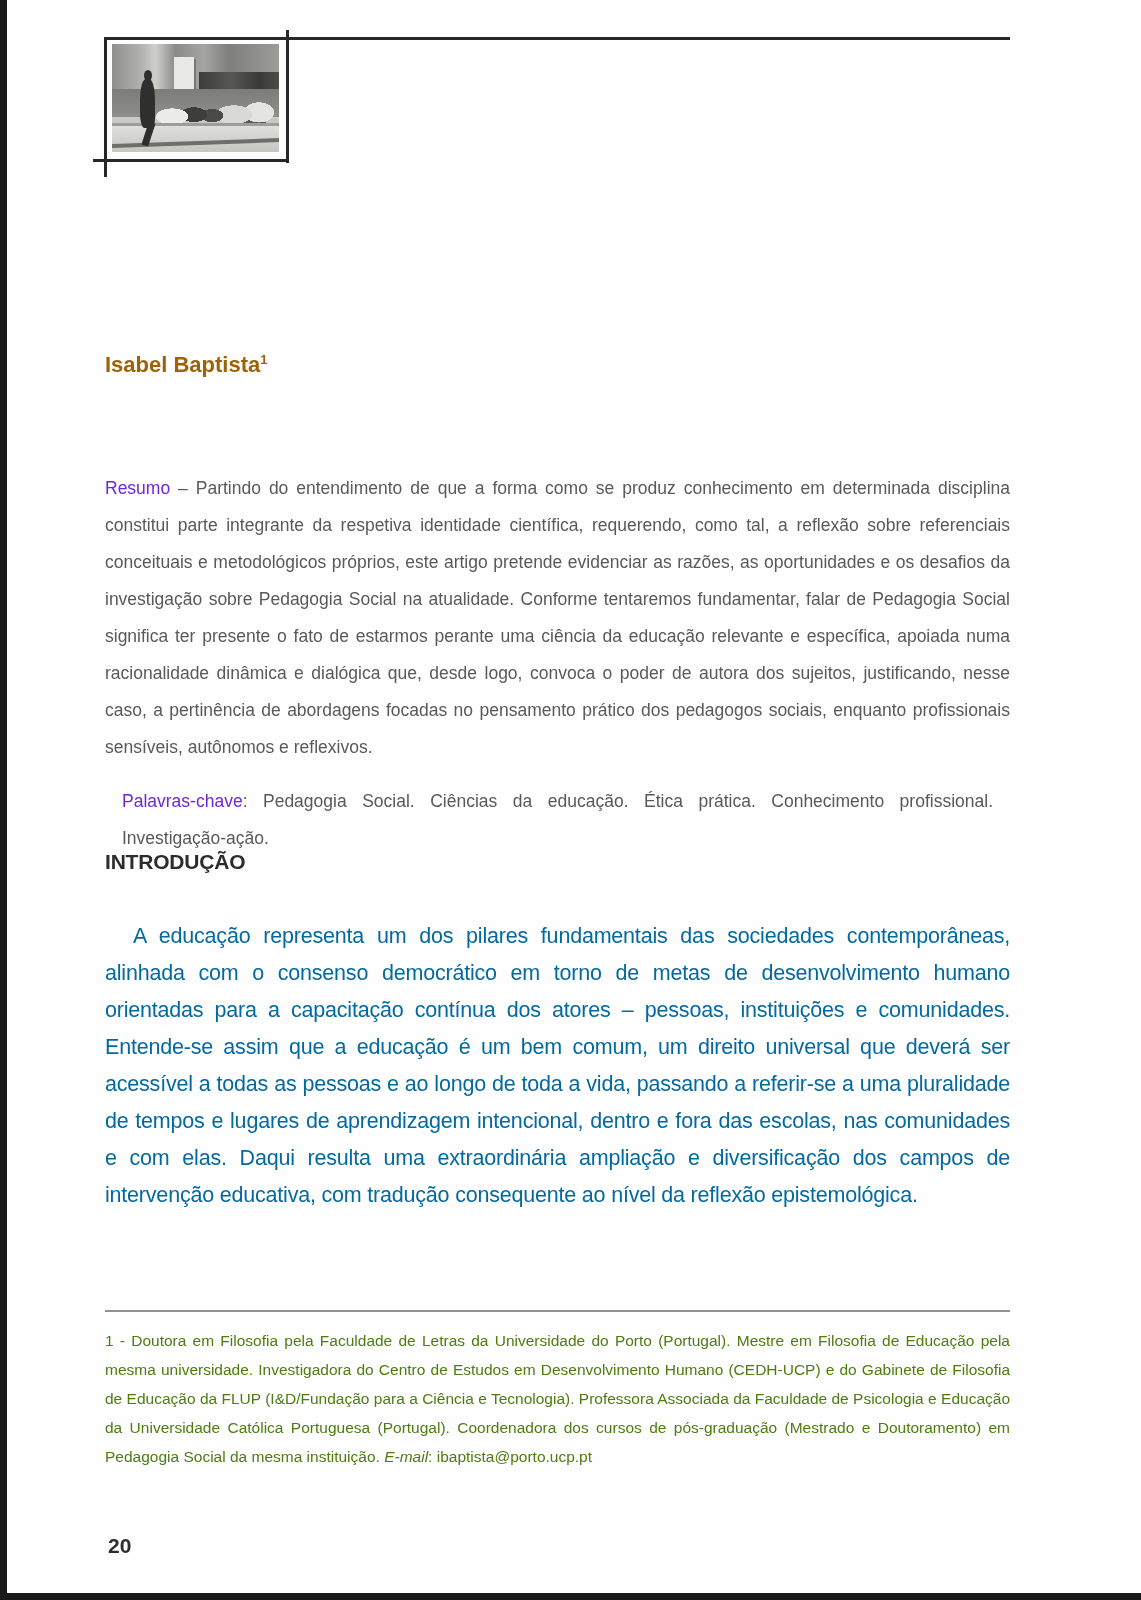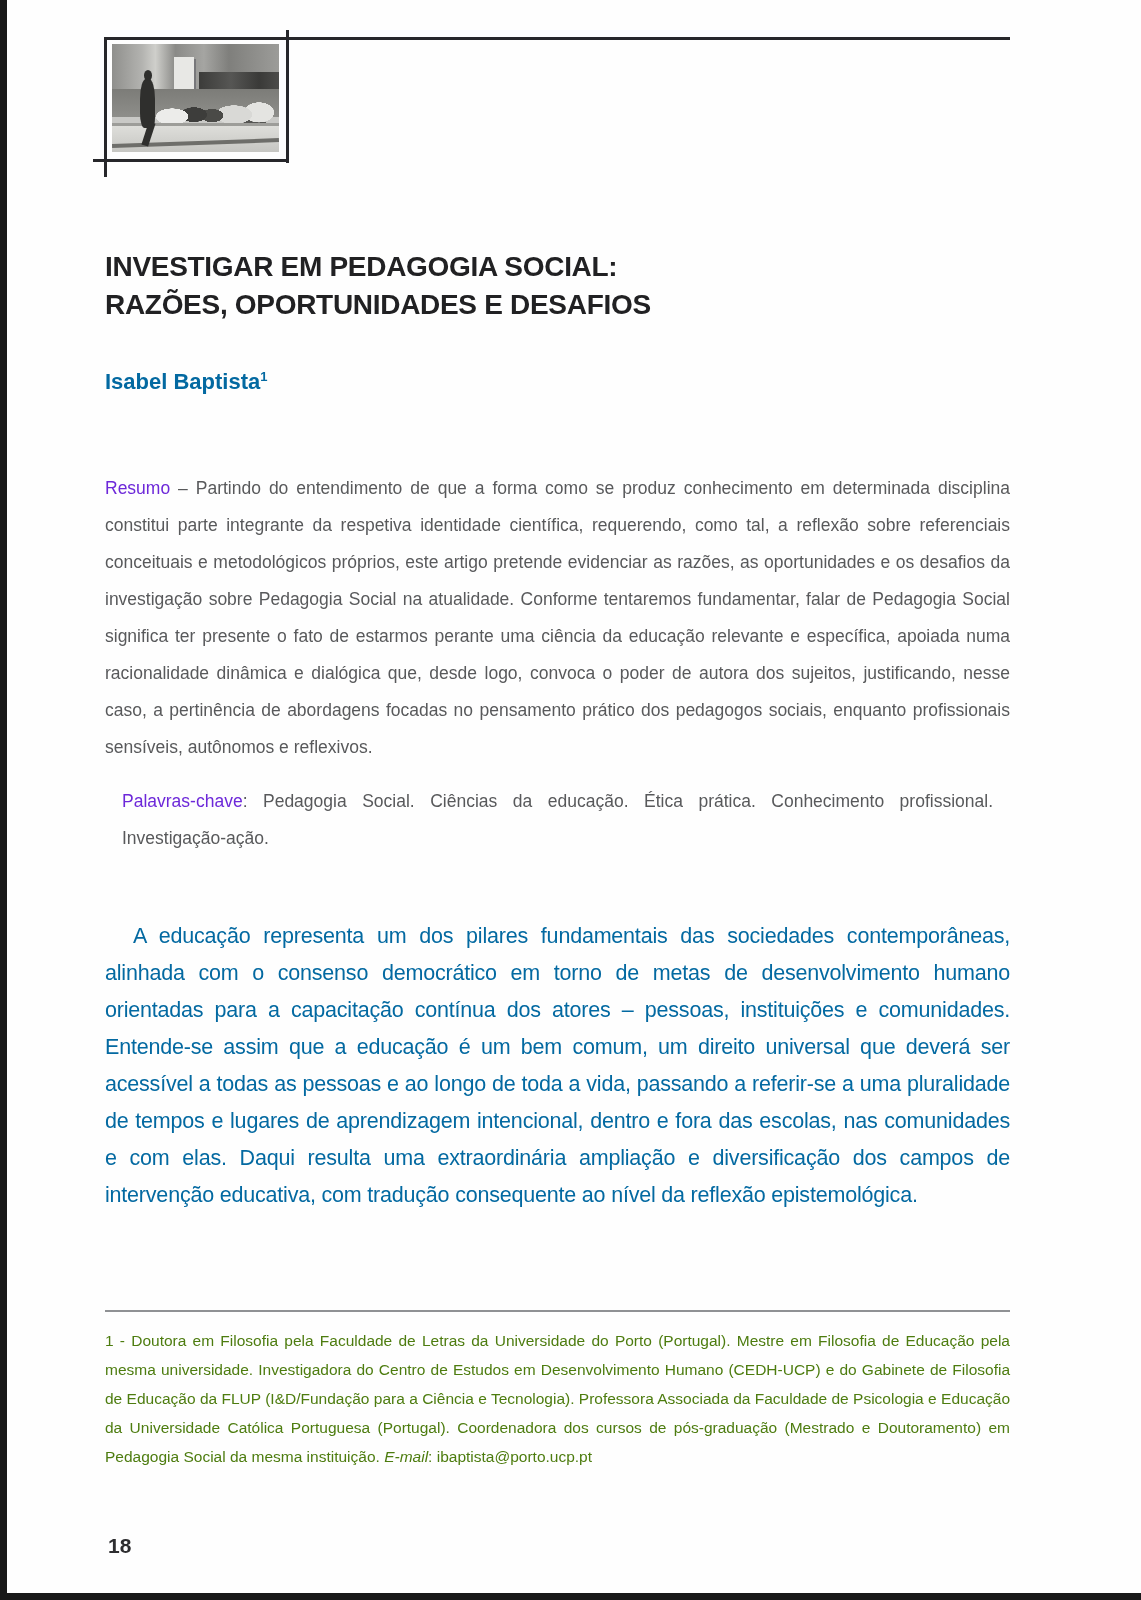--- a/index.html
+++ b/index.html
@@ -77,21 +77,21 @@
 
   .content{position:absolute;left:105px;width:905px;}
 
   .title-block{top:248px;}
   .title-line{
     display:block;
     font-size:28px;font-weight:bold;letter-spacing:-0.3px;
     line-height:38px;color:#212123;
   }
 
-  .author-block{top:352px;font-size:22px;font-weight:600;color:#0369a1;margin-top:17px;}
+  .author-block{top:352px;font-size:22px;font-weight:600;color:#a16207;}
   .author-block sup{font-size:13px;}
 
   .abstract-block{top:470px;font-size:17.5px;line-height:37px;color:#58595b;text-align:justify;}
   .abstract-block .lead-label{font-weight:normal;color:#6d28d9;}
   .keywords{margin:17px;padding:0;}
   .abstract-text{margin:0 0 0 0;padding:0;}
 
   .intro-heading{
     top:850px;font-size:21px;font-weight:bold;color:#2c2c2e;letter-spacing:-0.2px;
   }
@@ -133,35 +133,32 @@
     <div class="ph-windows"></div>
     <div class="ph-scrub"></div>
     <div class="ph-clutter"></div>
     <div class="ph-road"></div>
     <div class="ph-curb"></div>
     <div class="ph-person-body"></div>
     <div class="ph-person-head"></div>
     <div class="ph-person-leg"></div>
   </div>
 
-  <h1 class="content title-block" style="position:absolute;margin:0;">
-    <span class="title-line">INVESTIGAR EM PEDAGOGIA SOCIAL:</span>
-    <span class="title-line">RAZÕES, OPORTUNIDADES E DESAFIOS</span>
-  </h1>
 
   <div class="content author-block" style="position:absolute;">
     <span>Isabel Baptista</span><sup>1</sup>
   </div>
 
   <div class="content abstract-block" style="position:absolute;">
     <p class="abstract-text"><span class="lead-label">Resumo</span><span> – </span><span>Partindo do entendimento de que a forma como se produz conhecimento em determinada disciplina constitui parte integrante da respetiva identidade científica, requerendo, como tal, a reflexão sobre referenciais conceituais e metodológicos próprios, este artigo pretende evidenciar as razões, as oportunidades e os desafios da investigação sobre Pedagogia Social na atualidade. Conforme tentaremos fundamentar, falar de Pedagogia Social significa ter presente o fato de estarmos perante uma ciência da educação relevante e específica, apoiada numa racionalidade dinâmica e dialógica que, desde logo, convoca o poder de autora dos sujeitos, justificando, nesse caso, a pertinência de abordagens focadas no pensamento prático dos pedagogos sociais, enquanto profissionais sensíveis, autônomos e reflexivos.</span></p>
     <p class="keywords"><span class="lead-label">Palavras-chave</span><span>: </span><span>Pedagogia Social. Ciências da educação. Ética prática. Conhecimento profissional. Investigação-ação.</span></p>
   </div>
 
+  <h2 class="content intro-heading" style="position:absolute;margin:0;">INTRODUÇÃO</h2>
 
   <p class="content intro-paragraph" style="position:absolute;margin:0;">A educação representa um dos pilares fundamentais das sociedades contemporâneas, alinhada com o consenso democrático em torno de metas de desenvolvimento humano orientadas para a capacitação contínua dos atores – pessoas, instituições e comunidades. Entende-se assim que a educação é um bem comum, um direito universal que deverá ser acessível a todas as pessoas e ao longo de toda a vida, passando a referir-se a uma pluralidade de tempos e lugares de aprendizagem intencional, dentro e fora das escolas, nas comunidades e com elas. Daqui resulta uma extraordinária ampliação e diversificação dos campos de intervenção educativa, com tradução consequente ao nível da reflexão epistemológica.</p>
 
   <div class="footnote-rule"></div>
   <p class="content footnote" style="position:absolute;margin:0;"><span>1 - Doutora em Filosofia pela Faculdade de Letras da Universidade do Porto (Portugal). Mestre em Filosofia de Educação pela mesma universidade. Investigadora do Centro de Estudos em Desenvolvimento Humano (CEDH-UCP) e do Gabinete de Filosofia de Educação da FLUP (I&amp;D/Fundação para a Ciência e Tecnologia). Professora Associada da Faculdade de Psicologia e Educação da Universidade Católica Portuguesa (Portugal). Coordenadora dos cursos de pós-graduação (Mestrado e Doutoramento) em Pedagogia Social da mesma instituição. </span><span class="email-label">E-mail</span><span>: </span><span>ibaptista@porto.ucp.pt</span></p>
 
-  <div class="page-number">18</div>
+  <div class="page-number">20</div>
 
 </div>
 
 </body></html>

